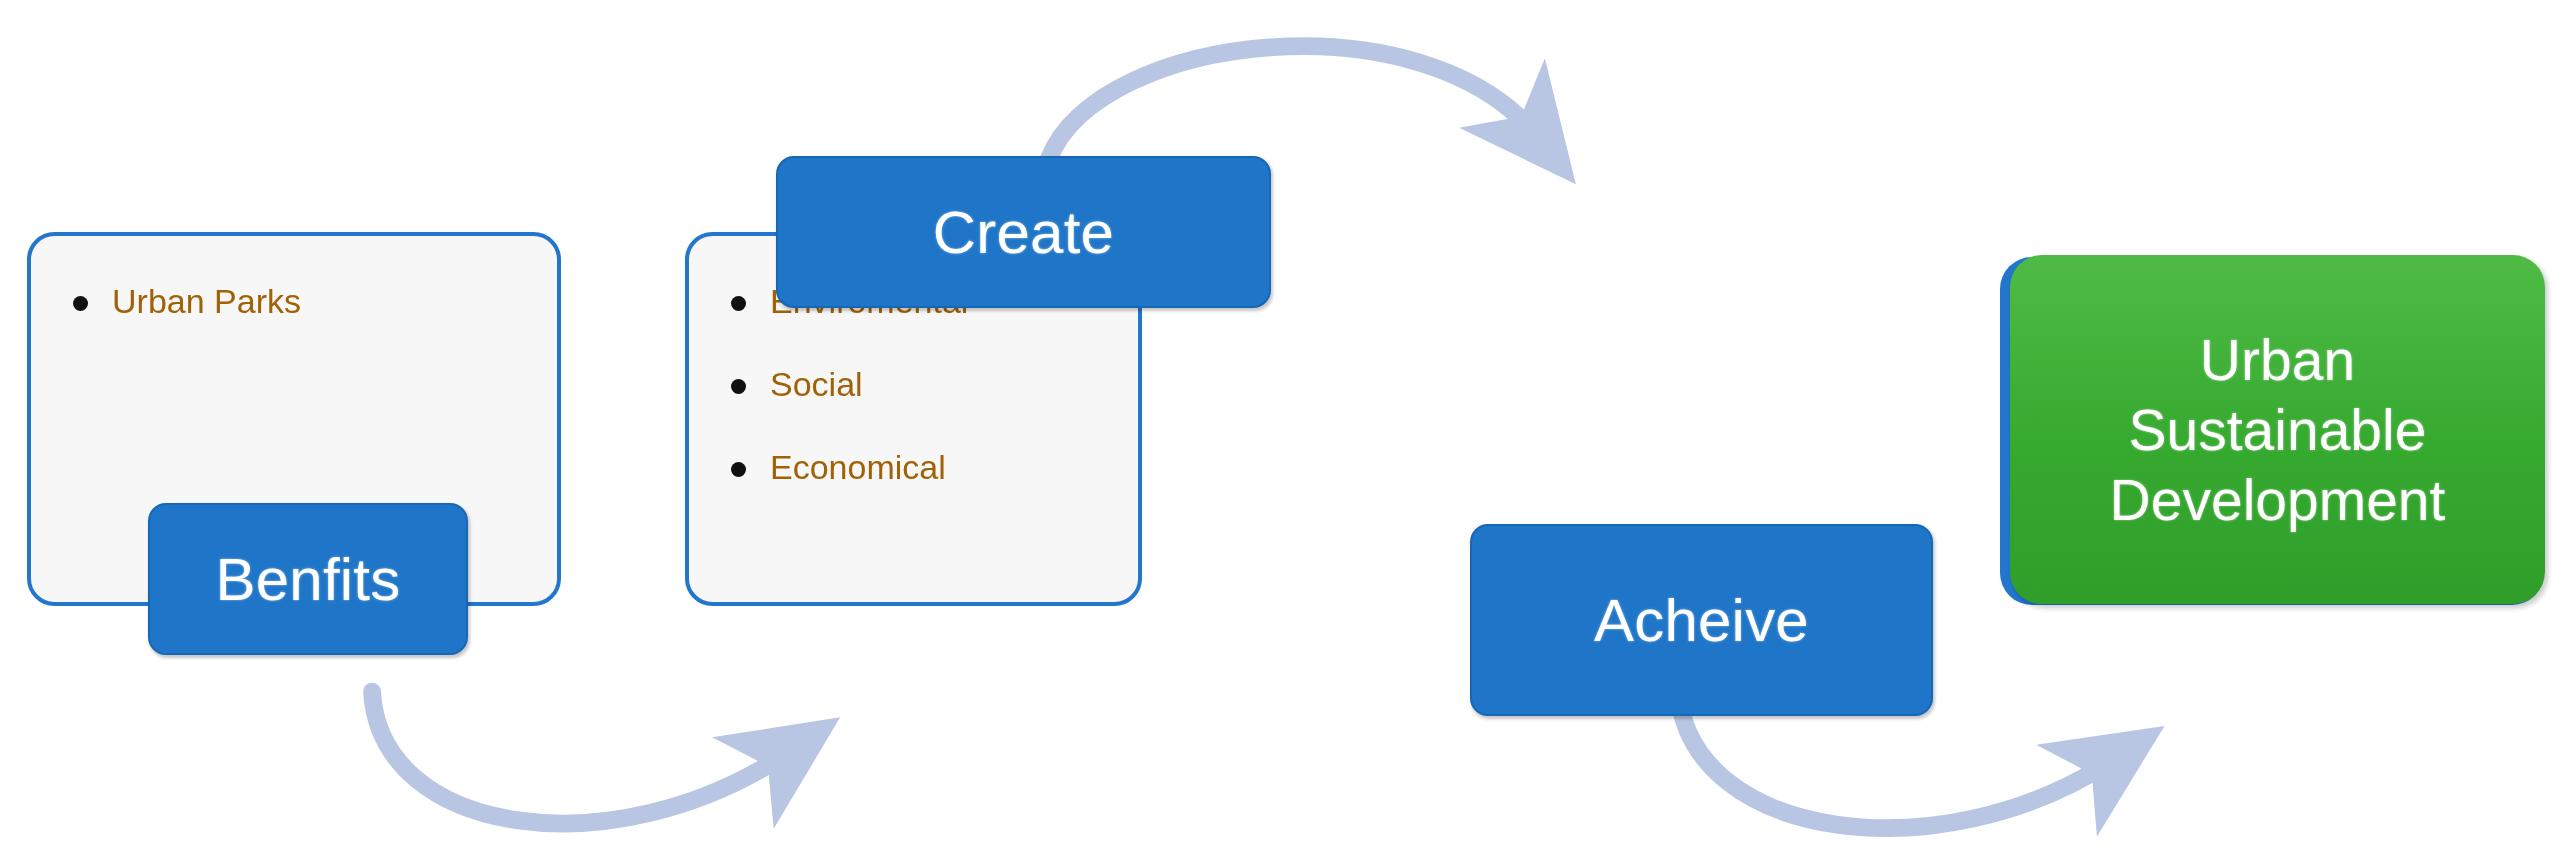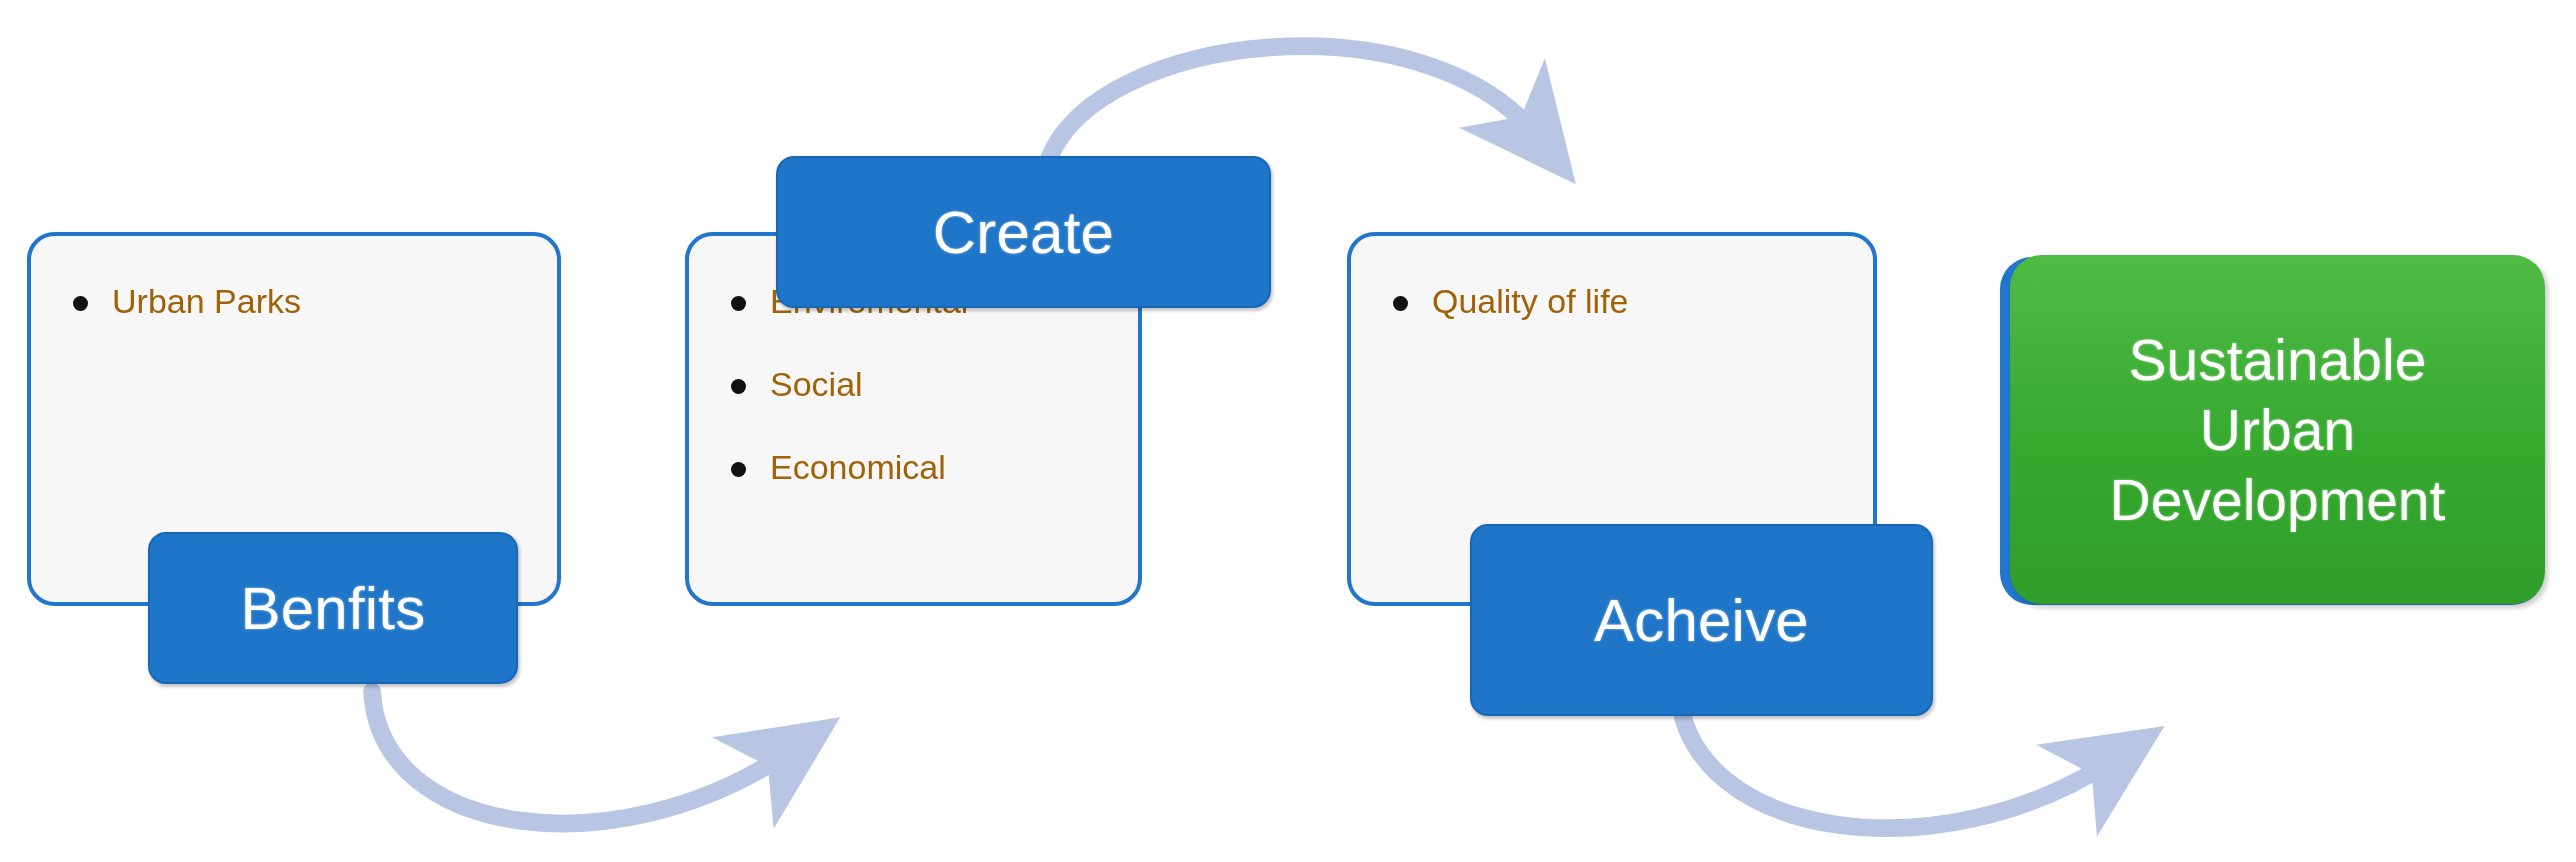--- a/index.html
+++ b/index.html
@@ -109,21 +109,21 @@
     height: 863px;
     z-index: 1;
     pointer-events: none;
   }
 
   
   #panel-benefits   { left: 27px;   top: 232px; width: 534px; height: 374px; }
   #panel-pillars    { left: 685px;  top: 232px; width: 457px; height: 374px; }
   #panel-outcomes   { left: 1347px; top: 232px; width: 530px; height: 374px; }
 
-  #tag-benefits     { left: 148px;  top: 532px; width: 370px; height: 152px; }
+  #tag-benefits     { left: 148px;  top: 503px; width: 320px; height: 152px; }
   #tag-create       { left: 776px;  top: 156px; width: 495px; height: 152px; }
   #tag-achieve      { left: 1470px; top: 524px; width: 463px; height: 192px; }
 
   #goal-underlay    { left: 2000px; top: 257px; width: 544px; height: 348px; }
   #goal-sustainable { left: 2010px; top: 255px; width: 535px; height: 349px; padding: 0 27.5px; }
 </style>
 </head>
 <body>
 
 <div id="stage">
@@ -151,30 +151,25 @@
 
   <div class="panel" id="panel-pillars">
     <ul class="bullets">
       <li>Enviromental</li>
       <li>Social</li>
       <li>Economical</li>
     </ul>
   </div>
   <div class="tag" id="tag-create">Create</div>
 
-  <div class="panel" id="panel-outcomes">
-    <ul class="bullets">
-      <li>Quality of life</li>
-    </ul>
-  </div>
   <div class="tag" id="tag-achieve">Acheive</div>
 
   <div class="goal-underlay" id="goal-underlay"></div>
   <div class="goal" id="goal-sustainable">
     <div>
+      <div>Urban</div>
       <div>Sustainable</div>
-      <div>Urban</div>
       <div>Development</div>
     </div>
   </div>
 
 </div>
 
 
 </body></html>

